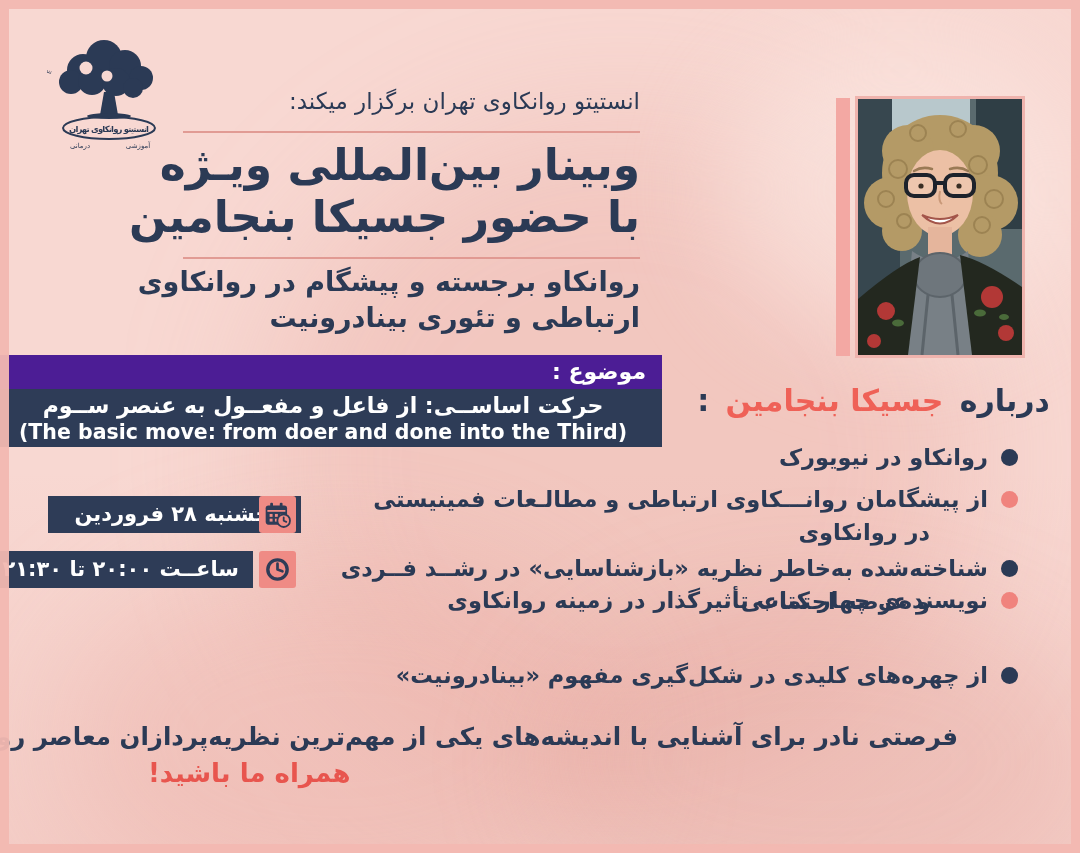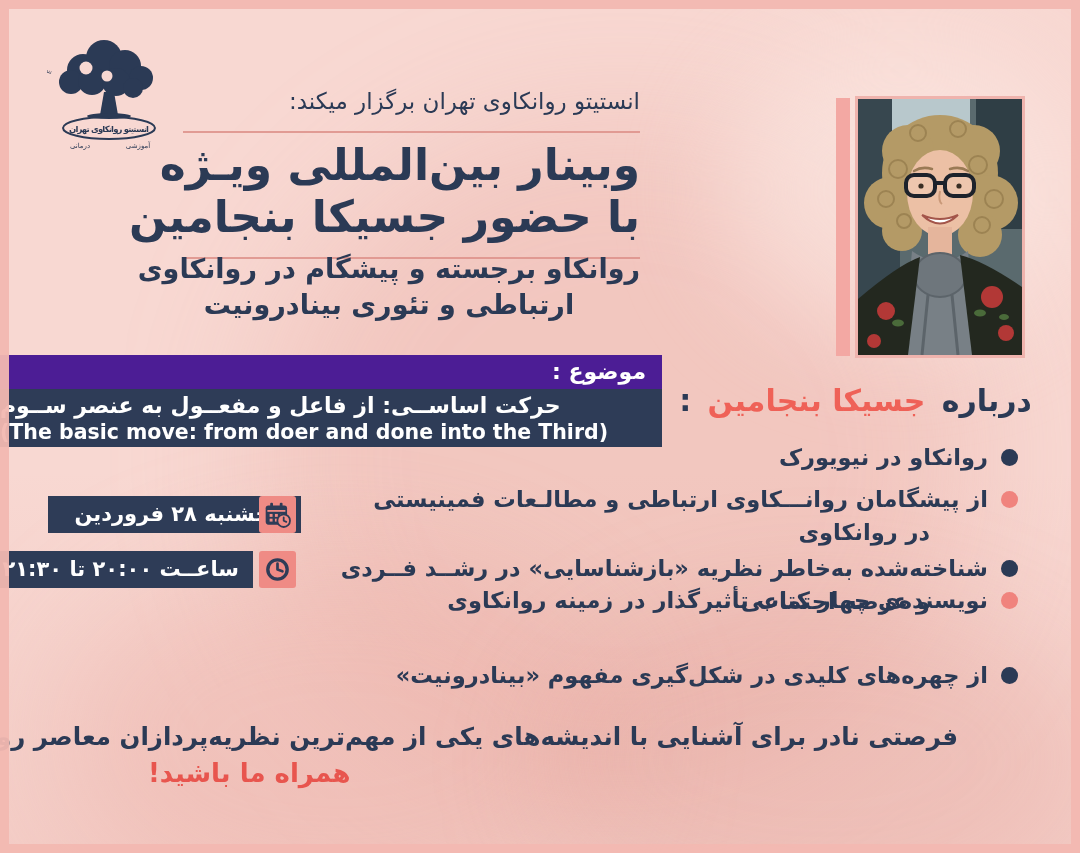--- a/index.html
+++ b/index.html
@@ -23,38 +23,38 @@
 
   
   .logo { position:absolute; left:28px; top:18px; width:164px; height:134px; }
 
   
   .presents { position:absolute; right:440px; top:88px; font-size:23px; font-weight:400; white-space:nowrap; }
   .divider { position:absolute; height:2px; background:#dd908a; opacity:.85; }
   .div1 { left:183px; top:131px; width:457px; }
   .div2 { left:183px; top:257px; width:457px; }
   .title { position:absolute; right:440px; top:139px; text-align:right; font-size:44px; font-weight:bold; line-height:1.18; white-space:nowrap; }
-  .subtitle { position:absolute; right:440px; top:251px; text-align:center; font-size:27px; font-weight:bold; line-height:1.32; white-space:nowrap; }
+  .subtitle { position:absolute; right:440px; top:264px; text-align:right; font-size:27px; font-weight:bold; line-height:1.32; white-space:nowrap; }
 
   .topic-label-bar { position:absolute; left:0; top:355px; width:662px; height:34px; background:#4c1d95;
     color:#fff; font-size:22px; font-weight:bold; text-align:right; line-height:34px; padding-left:0; padding-right:16px; }
   .topic-box { position:absolute; left:0; top:389px; width:662px; height:58px; background:#2e3c57;
-    color:#fff; text-align:left; padding:3px 16px 0 0; }
+    color:#fff; text-align:center; padding:3px 16px 0 0; }
   .topic-fa { font-size:22px; font-weight:bold; line-height:27px; white-space:nowrap; }
   .topic-en { font-size:20.5px; font-weight:bold; line-height:26px; direction:ltr; white-space:nowrap; }
 
   .sched-bar { position:absolute; left:0; width:253px; height:37px; background:#2e3c57;
     color:#fff; font-size:21px; font-weight:bold; text-align:right; line-height:37px; padding-right:14px; white-space:nowrap; }
   .date-bar { top:496px;margin-left:48px; } .time-bar { top:551px; }
   .sched-icon { position:absolute; left:259px; width:37px; height:37px; background:#ef8b85; border-radius:3px;
     display:flex; align-items:center; justify-content:center; }
   .date-icon { top:496px; } .time-icon { top:551px; }
 
   
-  .about-heading { position:absolute; right:48px; top:383px; font-size:30px; font-weight:bold; white-space:nowrap; }
+  .about-heading { position:absolute; right:30px; top:383px; font-size:30px; font-weight:bold; white-space:nowrap; }
   .about-heading .name { color:#ef6157; margin:0 6px; }
   .bullet { position:absolute; right:62px; display:flex; gap:13px; text-align:right;
     font-size:22.5px; font-weight:600; line-height:33px; white-space:nowrap; }
   .dot { width:17px; height:17px; border-radius:50%; margin-top:8px; flex-shrink:0; }
   .dot-navy { background:#2b3a55; } .dot-coral { background:#f0837d; }
   .cont { padding-right:58px; }
   .b1 { top:441px; } .b2 { top:483px; } .b3 { top:552px;margin-left:28px; } .b4 { top:584px;margin-left:36px; } .b5 { top:659px; }
   .bold-word { font-weight:bold; }
 
   .footer-line { position:absolute; right:122px; top:722px; font-size:24.5px; font-weight:bold; white-space:nowrap; }

